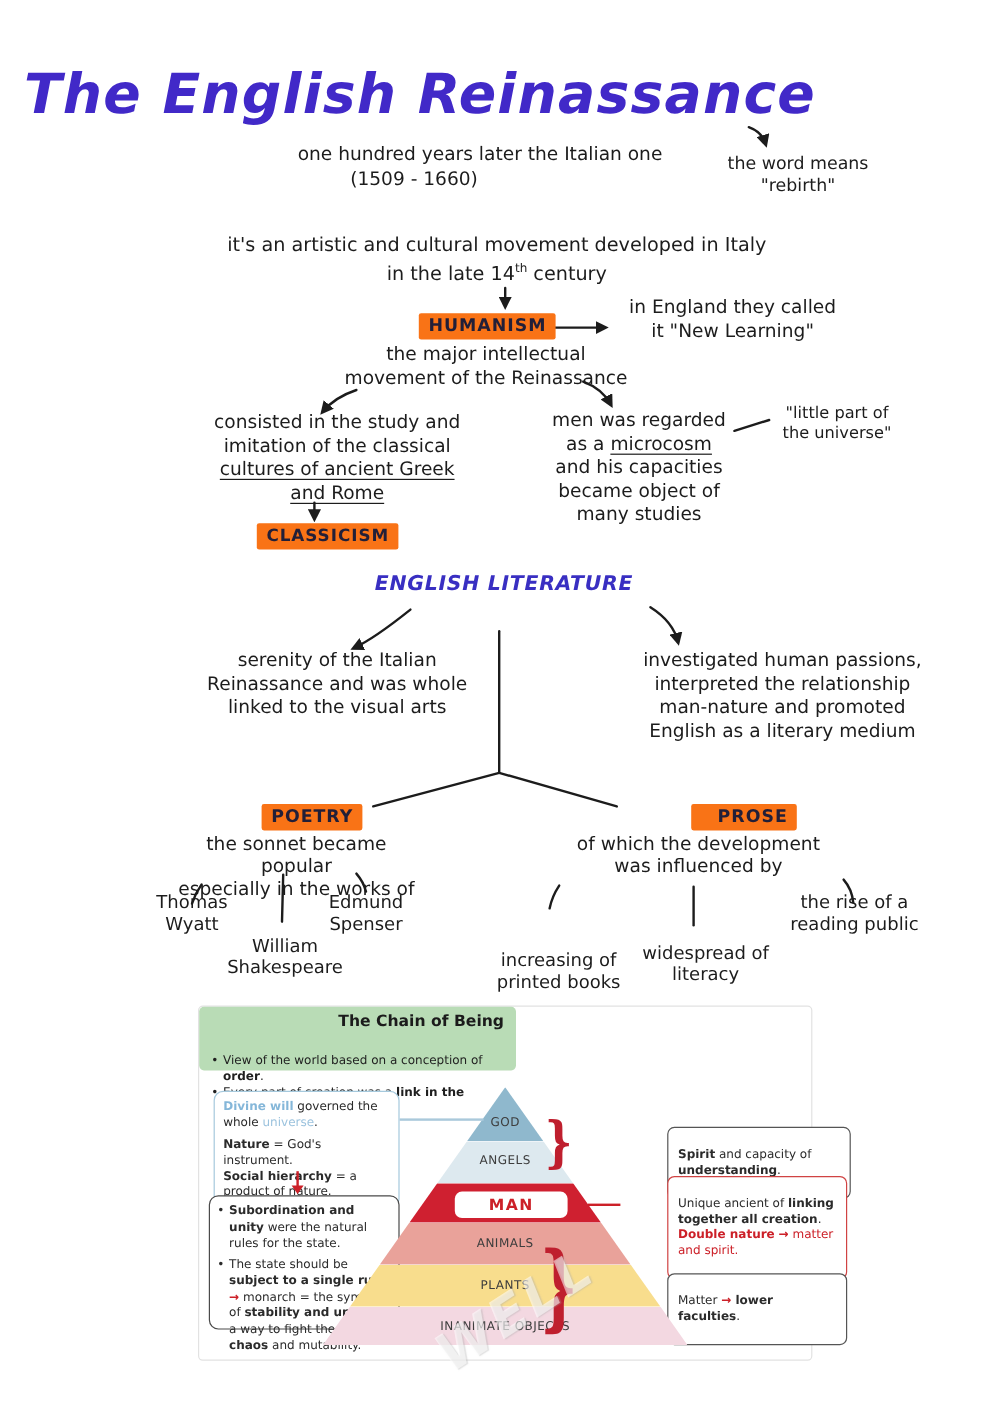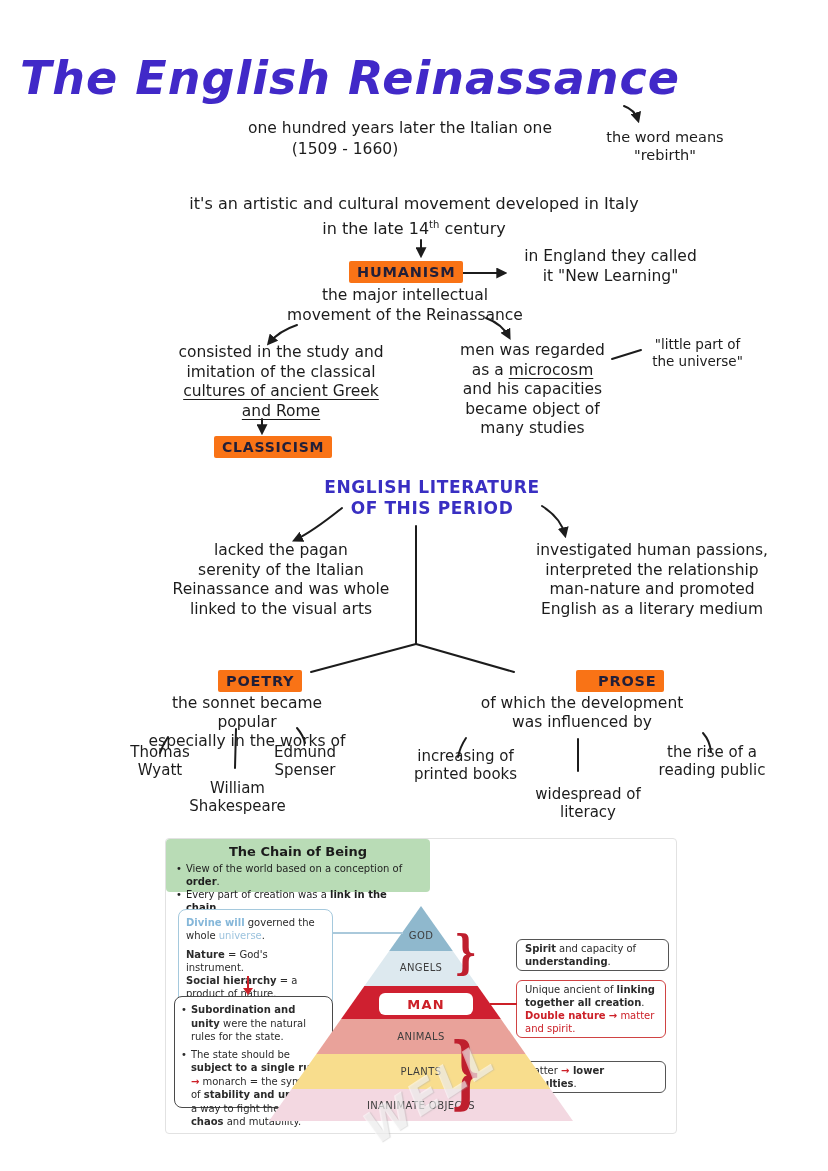--- a/index.html
+++ b/index.html
@@ -17,25 +17,25 @@
   .chip{position:absolute;z-index:2;background:#f97316;color:#221f38;font-weight:bold;
         font-size:14.5px;line-height:20px;padding:1px 8px;border-radius:2px;letter-spacing:0.8px;}
   sup{font-size:10px;}
 
   
   .card{position:absolute;left:165px;top:838px;width:510px;height:294px;z-index:1;
         background:#fff;border:1px solid #e2e2e2;border-radius:4px;font-size:10px;color:#2b2b2b;}
   .card .box{position:absolute;box-sizing:border-box;background:#fff;line-height:13px;}
   .greenbox{left:128px;top:7px;width:264px;height:53px;background:#b9dcb6;border-radius:4px;
             padding:5px 10px 0 10px;box-sizing:border-box;}
-  .greenbox .gt{display:block;text-align:center;font-weight:bold;font-size:13px;color:#1b1b1b;margin-bottom:3px;}
+  .greenbox .gt{display:block;text-align:right;font-weight:bold;font-size:13px;color:#1b1b1b;margin-bottom:19px;}
   .gb-row{display:flex;gap:4px;font-size:10px;line-height:13px;color:#1f1f1f;}
   .bluebox{left:12px;top:70px;width:155px;border:1px solid #a5c9dd;border-radius:8px;padding:6px 7px;}
   .statebox{left:8px;top:157px;width:159px;height:112px;border:1.5px solid #4a4a4a;border-radius:8px;padding:6px 6px;}
-  .rightbox{border:1.5px solid #555;border-radius:6px;padding:2px 8px;}
+  .rightbox{border:1.5px solid #555;border-radius:6px;padding:16px 8px;margin-left:40px;}
   .spiritbox{left:350px;top:100px;width:153px;}
   .linkbox{left:350px;top:141px;width:150px;border-color:#d04343;}
   .matterbox{left:350px;top:222px;width:150px;}
   .b{font-weight:bold;}
   .blue-b{color:#85b7d9;font-weight:bold;}
   .blue{color:#9cc3de;}
   .red-t{color:#cc2028;}
   .red-b{color:#cc2028;font-weight:bold;}
   .cb-item{display:flex;gap:4px;margin-bottom:4px;line-height:13.5px;}
   .dot{flex:0 0 auto;}
@@ -139,27 +139,25 @@
   <span class="ln">and his capacities</span>
   <span class="ln">became object of</span>
   <span class="ln">many studies</span>
 </div>
 
 <div class="hw" style="left:635px;width:125px;top:336px;font-size:13.5px;line-height:17px;">
   <span class="ln">"little part of</span>
   <span class="ln">the universe"</span>
 </div>
 
-<div class="hw purple-h" style="left:272px;width:320px;top:477px;">
+<div class="hw purple-h" style="left:260px;width:320px;top:477px;font-style:italic;">
   <span class="ln">ENGLISH LITERATURE</span>
-  <span class="ln">OF THIS PERIOD</span>
 </div>
 
 <div class="hw" style="left:170px;width:222px;top:541px;">
-  <span class="ln">lacked the pagan</span>
   <span class="ln">serenity of the Italian</span>
   <span class="ln">Reinassance and was whole</span>
   <span class="ln">linked to the visual arts</span>
 </div>
 
 <div class="hw" style="left:520px;width:264px;top:541px;">
   <span class="ln">investigated human passions,</span>
   <span class="ln">interpreted the relationship</span>
   <span class="ln">man-nature and promoted</span>
   <span class="ln">English as a literary medium</span>
@@ -181,21 +179,21 @@
 <div class="hw" style="left:270px;width:70px;top:743px;font-size:15px;line-height:18px;">
   <span class="ln">Edmund</span>
   <span class="ln">Spenser</span>
 </div>
 
 <div class="chip" style="left:576px;top:670px;padding-left:22px;">PROSE</div>
 <div class="hw" style="left:475px;width:214px;top:694px;line-height:19px;">
   <span class="ln">of which the development</span>
   <span class="ln">was influenced by</span>
 </div>
-<div class="hw" style="left:413px;width:105px;top:747px;font-size:15px;line-height:18px;">
+<div class="hw" style="left:413px;width:105px;top:791px;font-size:15px;line-height:18px;">
   <span class="ln">increasing of</span>
   <span class="ln">printed books</span>
 </div>
 <div class="hw" style="left:530px;width:116px;top:785px;font-size:15px;line-height:18px;">
   <span class="ln">widespread of</span>
   <span class="ln">literacy</span>
 </div>
 <div class="hw" style="left:652px;width:120px;top:743px;font-size:15px;line-height:18px;">
   <span class="ln">the rise of a</span>
   <span class="ln">reading public</span>

